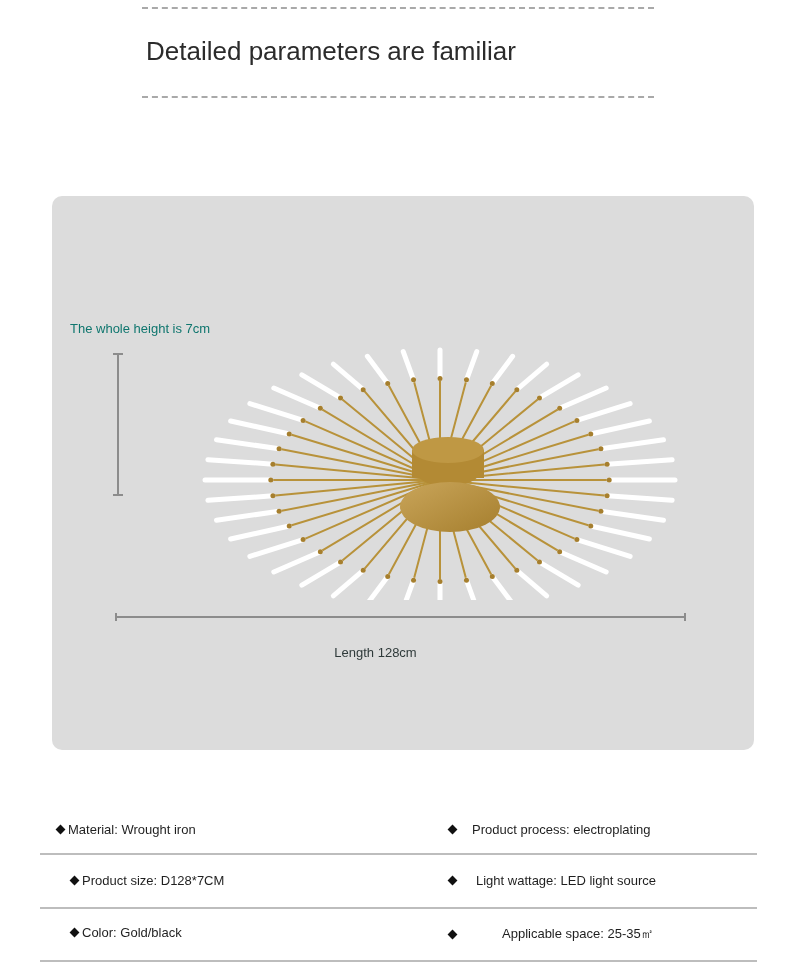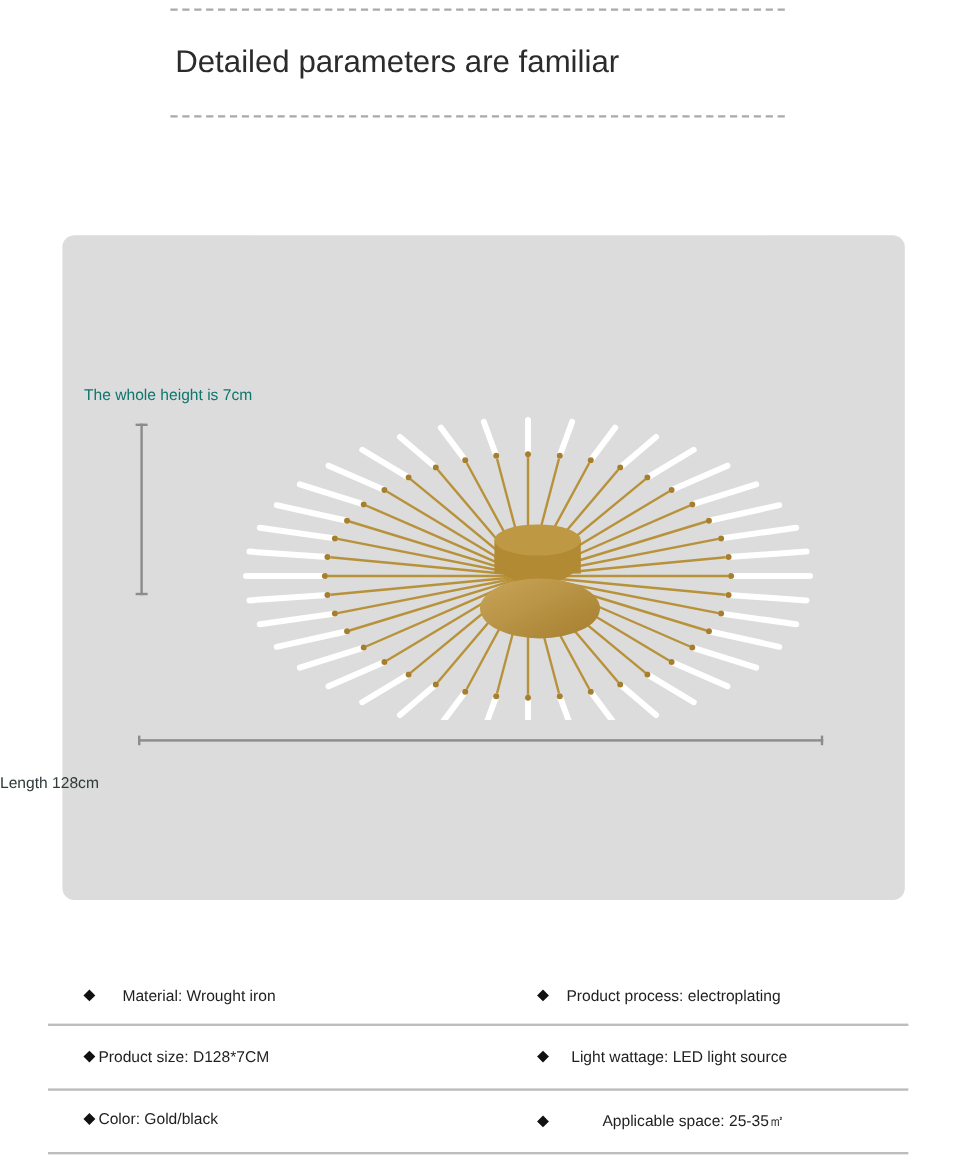--- a/index.html
+++ b/index.html
@@ -33,21 +33,21 @@
 
   .hbar {
     position: absolute; left: 115px; top: 616px; width: 571px; height: 2px; background: #8c8c8c;
   }
   .hbar::before, .hbar::after {
     content: ""; position: absolute; top: -3px; width: 2px; height: 8px; background: #8c8c8c;
   }
   .hbar::before { left: 0; }
   .hbar::after { right: 0; }
   .length-label {
-    position: absolute; left: 0; width: 727px; top: 645px; text-align: left; font-size: 13px; color: #2f3a3a;
+    position: absolute; left: 12px; width: 727px; top: 645px; text-align: center; font-size: 13px; color: #2f3a3a;
   }
 
   .lamp { position: absolute; left: 140px; top: 300px; width: 540px; height: 300px; }
 
   .spec-row {
     position: absolute; left: 40px; width: 717px; height: 0;
     border-top: 2px solid #bdbdbd;
   }
   .spec {
     position: absolute; font-size: 13px; color: #1f1f1f; white-space: nowrap;
@@ -203,21 +203,21 @@
 
   <ellipse cx="308" cy="165" rx="36" ry="22" fill="#b38a34"></ellipse>
   <rect x="272" y="150" width="72" height="28" fill="#b38a34"></rect>
   <ellipse cx="308" cy="150" rx="36" ry="13" fill="#bf9844"></ellipse>
   <ellipse cx="310" cy="207" rx="50" ry="25" fill="url(#gold)"></ellipse>
 </svg>
 
 <div class="hbar"></div>
 <div class="length-label">Length 128cm</div>
 
-<div class="spec left" style="left:71px; top:822px;gap:20px;">
+<div class="spec left" style="left:57px; top:822px;">
   <span class="diamond"></span>
   <span>Material: Wrought iron</span>
 </div>
 <div class="spec right" style="left:449px; top:822px;">
   <span class="diamond"></span>
   <span>Product process: electroplating</span>
 </div>
 <div class="spec-row" style="top:853px;"></div>
 
 <div class="spec left" style="left:71px; top:873px;justify-content:space-between;">

